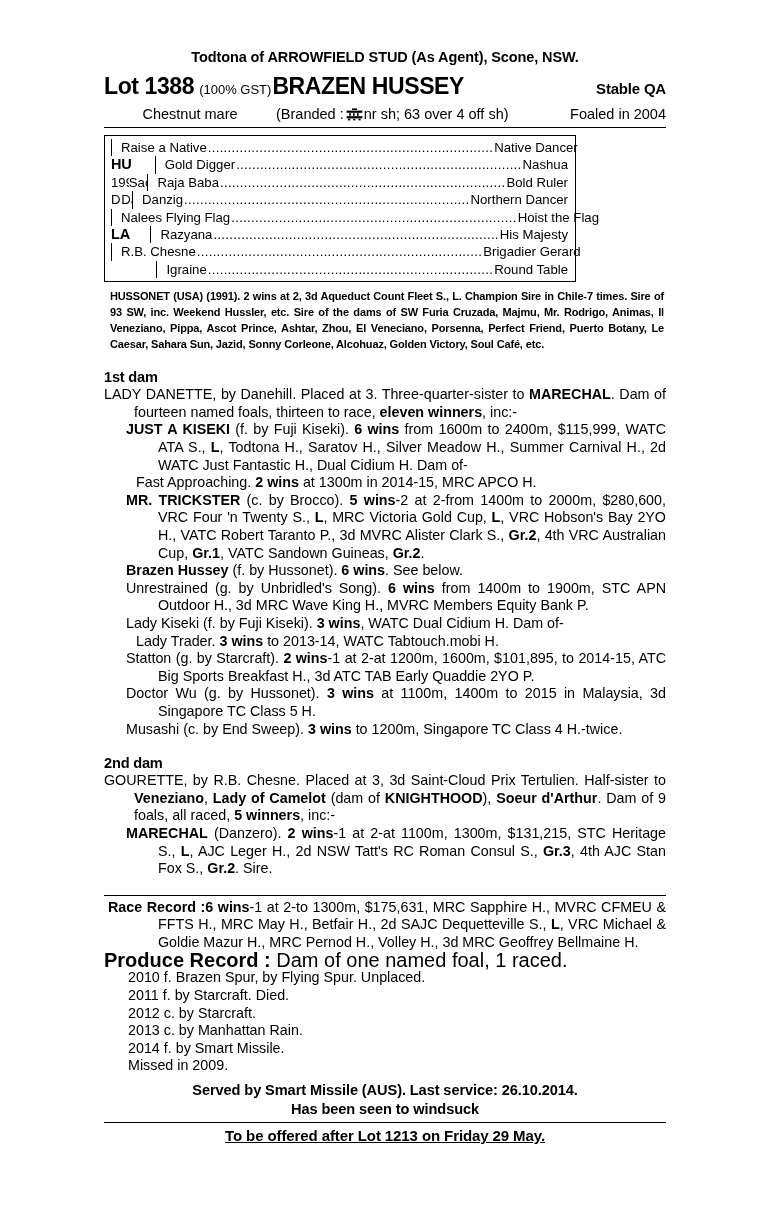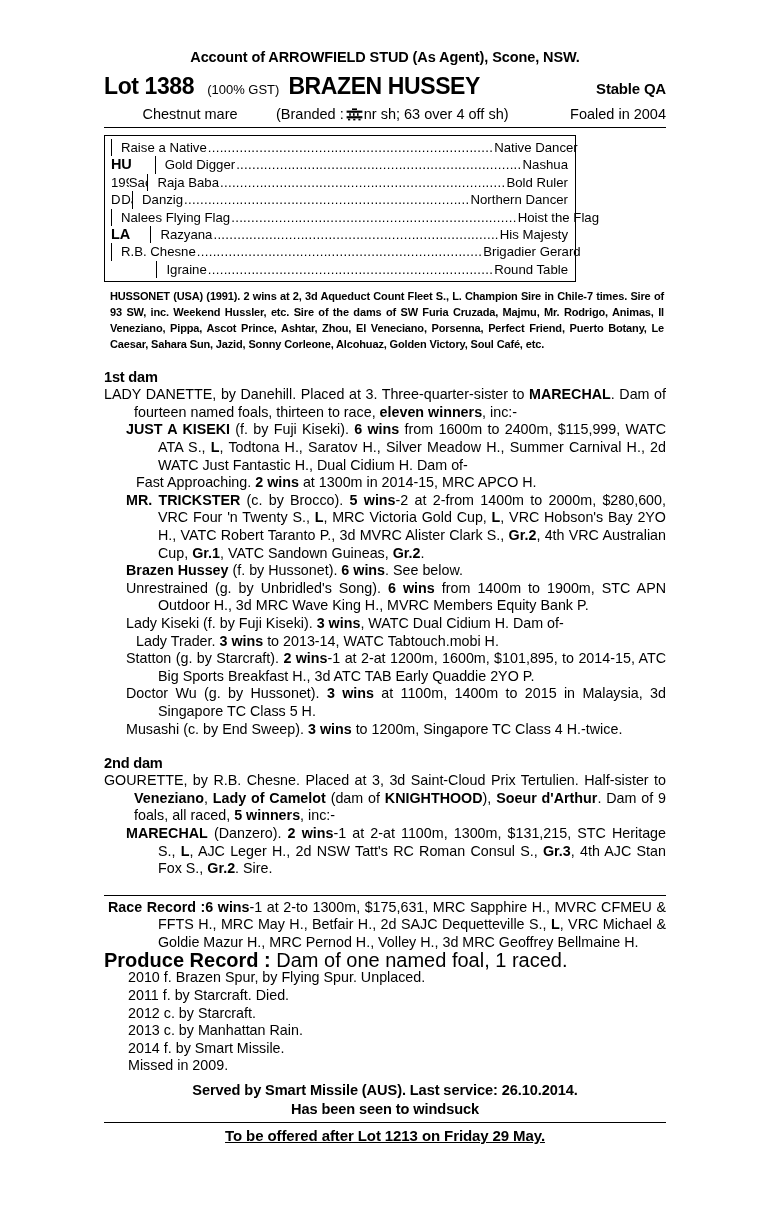--- a/index.html
+++ b/index.html
@@ -36,21 +36,20 @@
     font-size: 14.5px;
     letter-spacing: -0.1px;
     padding-top: 49px;
     white-space: nowrap;
   }
   .title-row {
     display: flex;
     align-items: baseline;
     margin-top: 8px;
     white-space: nowrap;
-    gap: 8px;
   }
   .lot-no {
     font-size: 23px;
     font-weight: bold;
     letter-spacing: -0.4px;
   }
   .gst {
     font-size: 13px;
     font-weight: normal;
     margin-left: 5px;
@@ -225,21 +224,21 @@
     letter-spacing: -0.1px;
   }
   .offered span { text-decoration: underline; }
 </style>
 </head>
 <body>
 
 <div class="page">
   <div class="content">
 
-    <div class="account-line">Account of ARROWFIELD STUD (As Agent), Scone, NSW.</div>
+    <div class="account-line">Todtona of ARROWFIELD STUD (As Agent), Scone, NSW.</div>
 
     <div class="title-row">
       <span class="lot-no">Lot 1388</span>
       <span class="gst">(100% GST)</span>
       <span class="horse-name">BRAZEN HUSSEY</span>
       <span class="stable">Stable QA</span>
     </div>
 
     <div class="sub-row">
       <span class="sub-colour">Chestnut mare</span>

